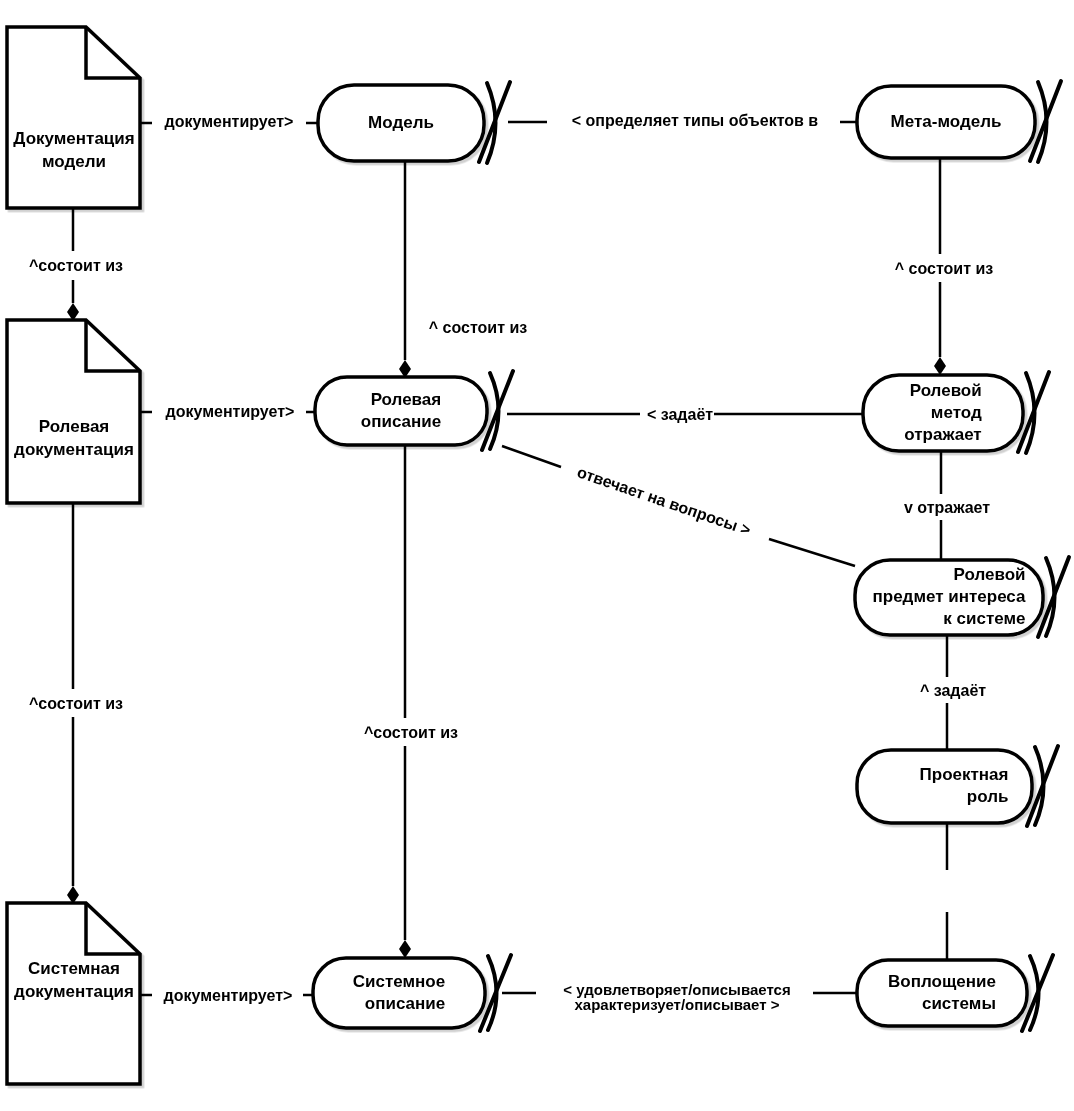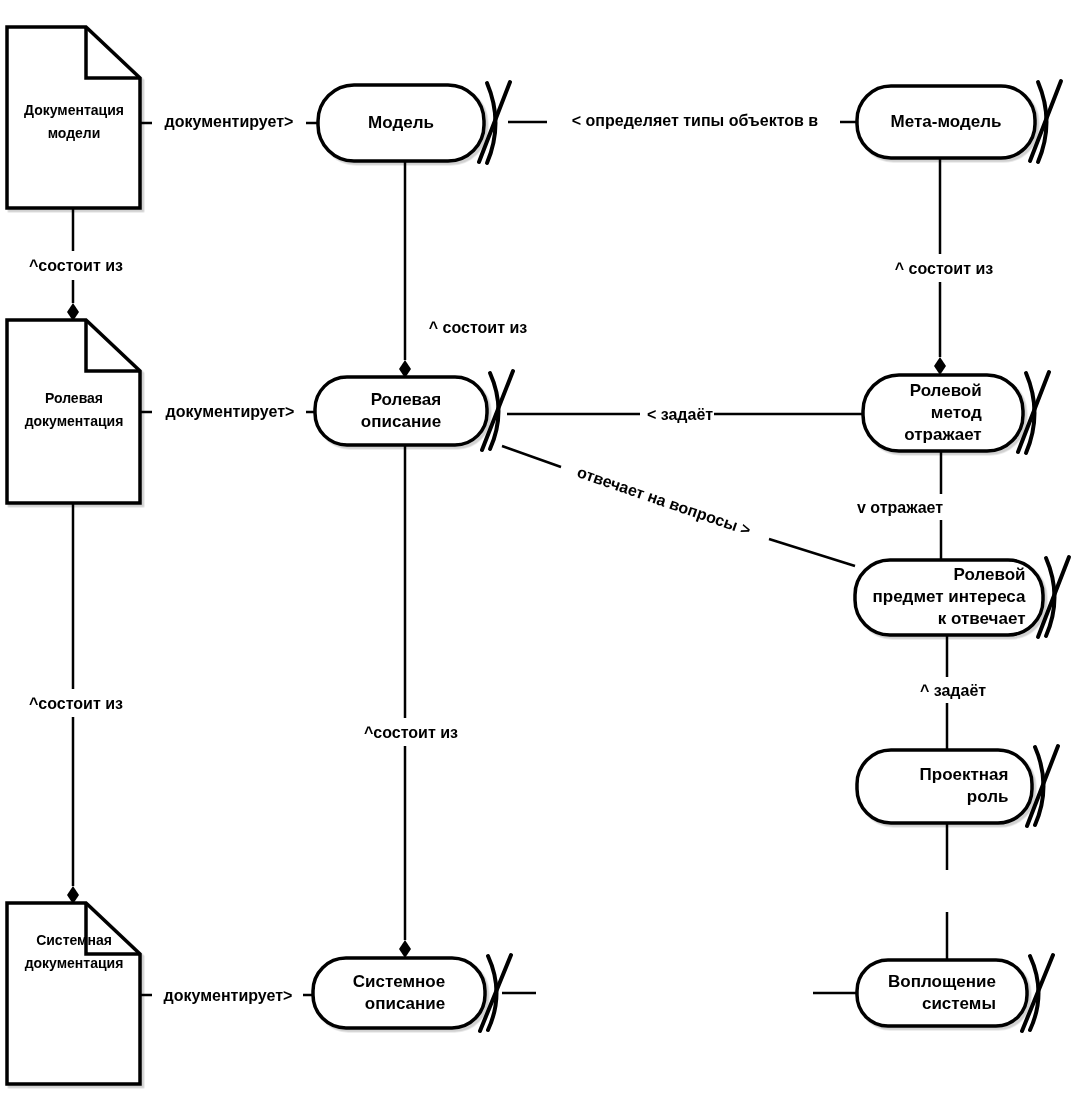--- a/index.html
+++ b/index.html
@@ -13,21 +13,21 @@
     overflow:hidden;
   }
   svg{position:absolute;left:0;top:0;}
   .lbl{
     position:absolute;
     transform:translate(-50%,-50%);
     text-align:center;
     white-space:nowrap;
   }
   .node-lbl{font-size:17px;line-height:22px;text-align:right;}
-  .doc-lbl{font-size:14px;line-height:23px;}
+  .doc-lbl{font-size:17px;line-height:23px;margin-top:28px;}
   .edge{font-size:16px;line-height:17px;background:transparent;}
   .edge-sm{font-size:15px;line-height:15px;}
   .rot{transform:translate(-50%,-50%) rotate(19deg);}
 </style>
 </head>
 <body>
 
 <div class="canvas">
 
   <svg width="1074" height="1111" viewBox="0 0 1074 1111">
@@ -164,21 +164,21 @@
     <div>описание</div>
   </div>
   <div class="lbl node-lbl" style="left:943px;top:413px">
     <div>Ролевой</div>
     <div>метод</div>
     <div>отражает</div>
   </div>
   <div class="lbl node-lbl" style="left:949px;top:597px">
     <div>Ролевой</div>
     <div>предмет интереса</div>
-    <div>к отвечает</div>
+    <div>к системе</div>
   </div>
   <div class="lbl node-lbl" style="left:964px;top:786px">
     <div>Проектная</div>
     <div>роль</div>
   </div>
   <div class="lbl node-lbl" style="left:942px;top:993px">
     <div>Воплощение</div>
     <div>системы</div>
   </div>
   <div class="lbl node-lbl" style="left:399px;top:993px">
@@ -187,19 +187,23 @@
   </div>
 
   <div class="lbl edge" style="left:229px;top:121px">документирует&gt;</div>
   <div class="lbl edge" style="left:695px;top:120px">&lt; определяет типы объектов в</div>
   <div class="lbl edge" style="left:76px;top:265px">^состоит из</div>
   <div class="lbl edge" style="left:478px;top:327px">^ состоит из</div>
   <div class="lbl edge" style="left:944px;top:268px">^ состоит из</div>
   <div class="lbl edge" style="left:230px;top:411px">документирует&gt;</div>
   <div class="lbl edge" style="left:680px;top:414px">&lt; задаёт</div>
   <div class="lbl edge rot" style="left:664px;top:501px">отвечает на вопросы &gt;</div>
-  <div class="lbl edge" style="left:900px;top:507px">v отражает</div>
+  <div class="lbl edge" style="left:947px;top:507px">v отражает</div>
   <div class="lbl edge" style="left:953px;top:690px">^ задаёт</div>
   <div class="lbl edge" style="left:76px;top:703px">^состоит из</div>
   <div class="lbl edge" style="left:411px;top:732px">^состоит из</div>
   <div class="lbl edge" style="left:228px;top:995px">документирует&gt;</div>
+  <div class="lbl edge-sm" style="left:677px;top:997px">
+    <div>&lt; удовлетворяет/описывается</div>
+    <div>характеризует/описывает &gt;</div>
+  </div>
 
 </div>
 
 </body></html>

